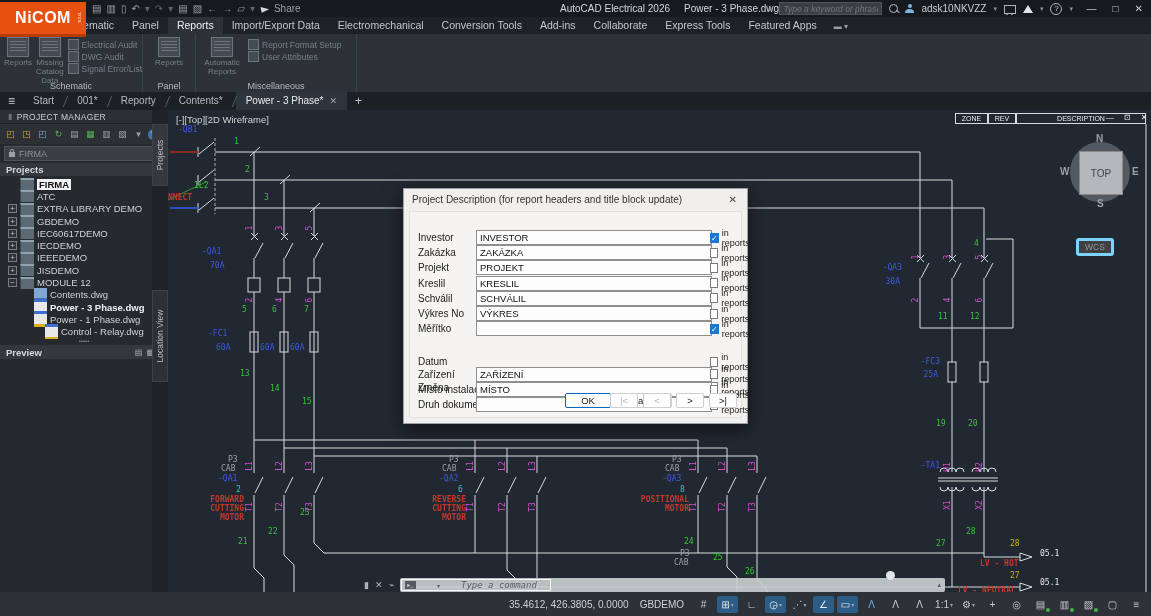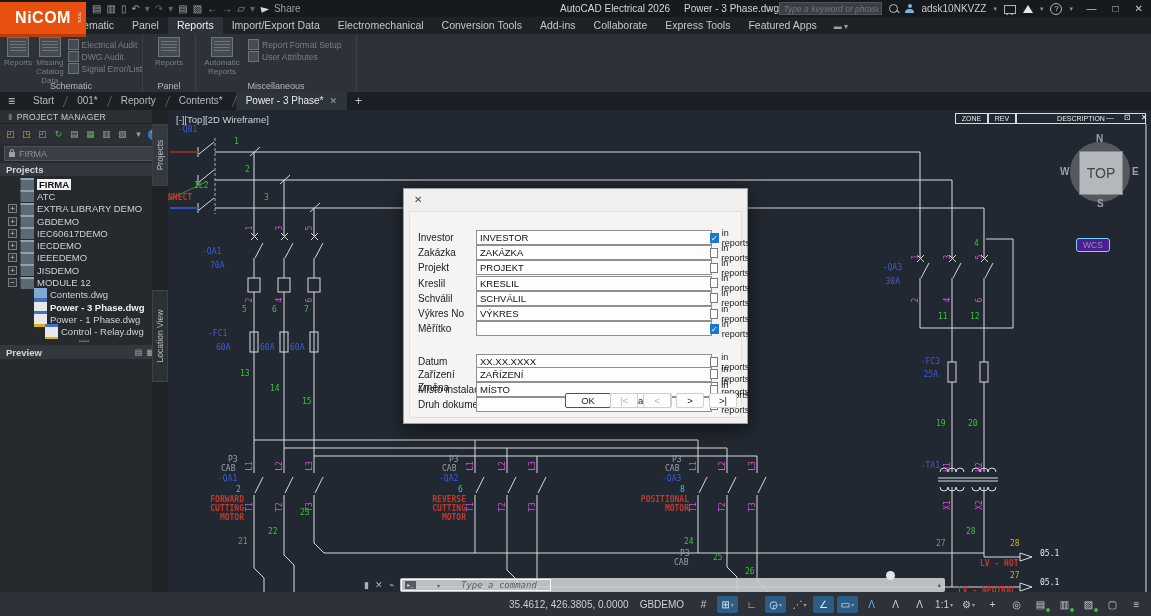--- a/index.html
+++ b/index.html
@@ -97,23 +97,23 @@
   
   .canvas{position:absolute;left:168px;top:110px;width:983px;height:482px;background:#222831;overflow:hidden;}
   .vplabel{position:absolute;left:8px;top:4px;color:#cfd3d6;font-size:9.5px;z-index:5;}
   .schem-label{position:absolute;font-family:"DejaVu Sans Mono",monospace;font-size:8px;line-height:8px;white-space:nowrap;z-index:4;}
   .revtable{position:absolute;left:787px;top:3px;height:11px;display:flex;z-index:5;color:#e8eaec;font-size:7px;}
   .revcell{border:1px solid #d9dcdf;display:flex;align-items:center;justify-content:center;height:11px;box-sizing:border-box;}
   .canvas-winbtns{position:absolute;left:938px;top:3px;display:flex;gap:10px;color:#e8eaec;font-size:8px;z-index:6;}
   .viewcube{position:absolute;left:896px;top:26px;width:72px;height:72px;z-index:5;}
   .vc-ring{position:absolute;left:6px;top:6px;width:60px;height:60px;border-radius:50%;border:9px solid rgba(90,97,104,.85);box-sizing:border-box;}
   .vc-sq{position:absolute;left:15px;top:15px;width:42px;height:42px;background:#b4b8bc;border:1px solid #888;
-         display:flex;align-items:center;justify-content:center;color:#3f4447;font-size:14px;}
+         display:flex;align-items:center;justify-content:center;color:#3f4447;font-size:10px;}
   .vc-l{position:absolute;color:#9aa1a8;font-weight:bold;font-size:10px;z-index:6;}
-  .wcs{position:absolute;left:908px;top:128px;background:#4c1d95;border:1px solid #7dd3fc;border-radius:3px;
+  .wcs{position:absolute;left:908px;top:128px;background:#404040;border:3px solid #7dd3fc;border-radius:3px;
        color:#8f96a0;font-size:8.5px;padding:1px 6px;z-index:5;}
   .grip-dot{position:absolute;left:718px;top:461px;width:9px;height:9px;border-radius:50%;background:#e3e6e9;z-index:30;}
   
   .cmd-icons{position:absolute;left:196px;top:470px;display:flex;gap:6px;color:#aeb3b8;font-size:9px;z-index:25;}
   .cmdbar{position:absolute;left:232px;top:468px;width:545px;height:14px;background:rgba(203,207,211,.9);
           border-radius:2px;z-index:25;display:flex;align-items:center;}
   .cmd-inner{width:150px;height:12px;border:1px solid #f7f8f9;margin-left:1px;display:flex;align-items:center;gap:21px;padding:0 3px;box-sizing:border-box;}
   .cmd-kb{width:11px;height:8px;background:#555a60;color:#d8dbde;font-size:6px;line-height:8px;text-align:center;}
   .cmd-ph{color:#5a5f64;font-size:9px;font-style:italic;font-family:"DejaVu Sans Mono",monospace;}
   .cmd-up{position:absolute;right:4px;top:3px;color:#5a5f64;font-size:7px;}
@@ -590,20 +590,21 @@
         <span class="cmd-kb">▸_</span>
         <span style="color:#5a5f64;font-size:6px">▾</span>
         <span class="cmd-ph">Type a command</span>
       </div>
       <span class="cmd-up">▴</span>
     </div>
   </div>
 
   <div class="dlg">
     <div class="dlg-title">
+      <span>Project Description  (for report headers and title block update)</span>
       <span class="dlg-x">✕</span>
     </div>
     <div class="dlg-body">
       <div id="dlg-rows">
           <div class="drow" style="top: 12px;">
             <span class="dlabel">Investor</span>
             <input class="dinput" value="INVESTOR" style="">
             <span class="dchk">
               <span class="box on">✓</span>
               <span>in reports</span>
@@ -652,21 +653,20 @@
           <div class="drow" style="top: 103.2px;">
             <span class="dlabel">Měřítko</span>
             <input class="dinput" style="">
             <span class="dchk">
               <span class="box on">✓</span>
               <span>in reports</span>
             </span>
           </div>
           <div class="drow" style="top: 136px;">
             <span class="dlabel">Datum</span>
-            <input class="dinput" value="XX.XX.XXXX" style="">
             <span class="dchk">
               <span class="box"></span>
               <span>in reports</span>
             </span>
           </div>
           <div class="drow" style="top: 133.6px; margin-top: 28px;">
             <span class="dlabel">Změna</span>
             <input class="dinput" value="YY.YY.YYYY" style="">
             <span class="dchk">
               <span class="box"></span>

